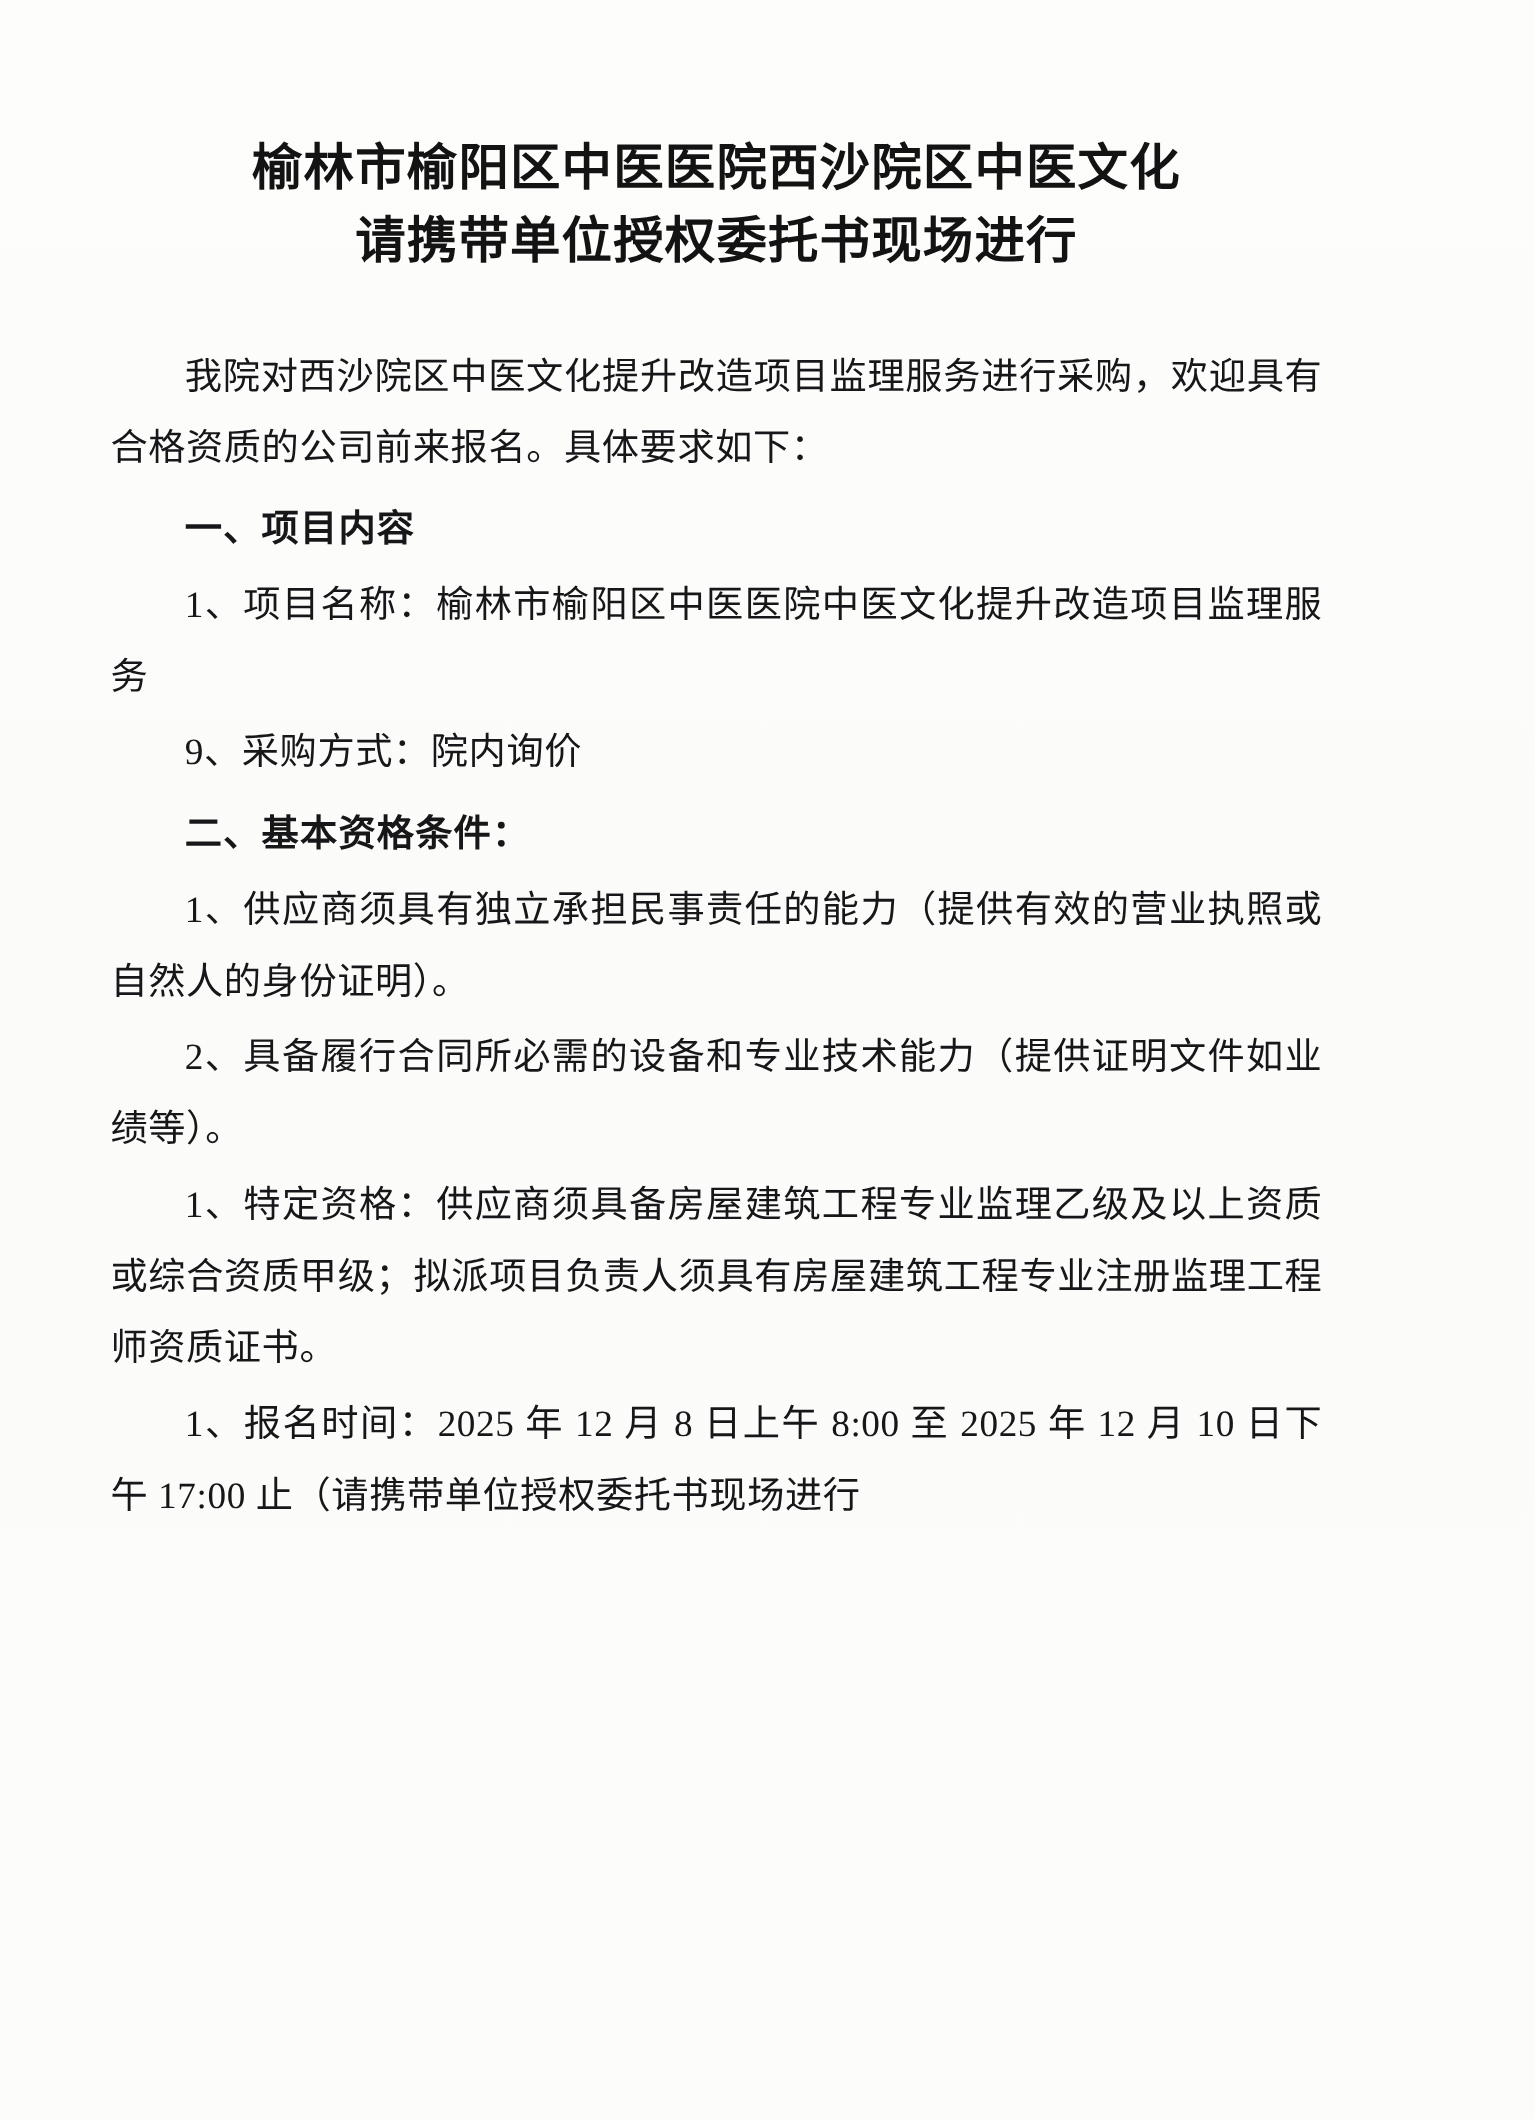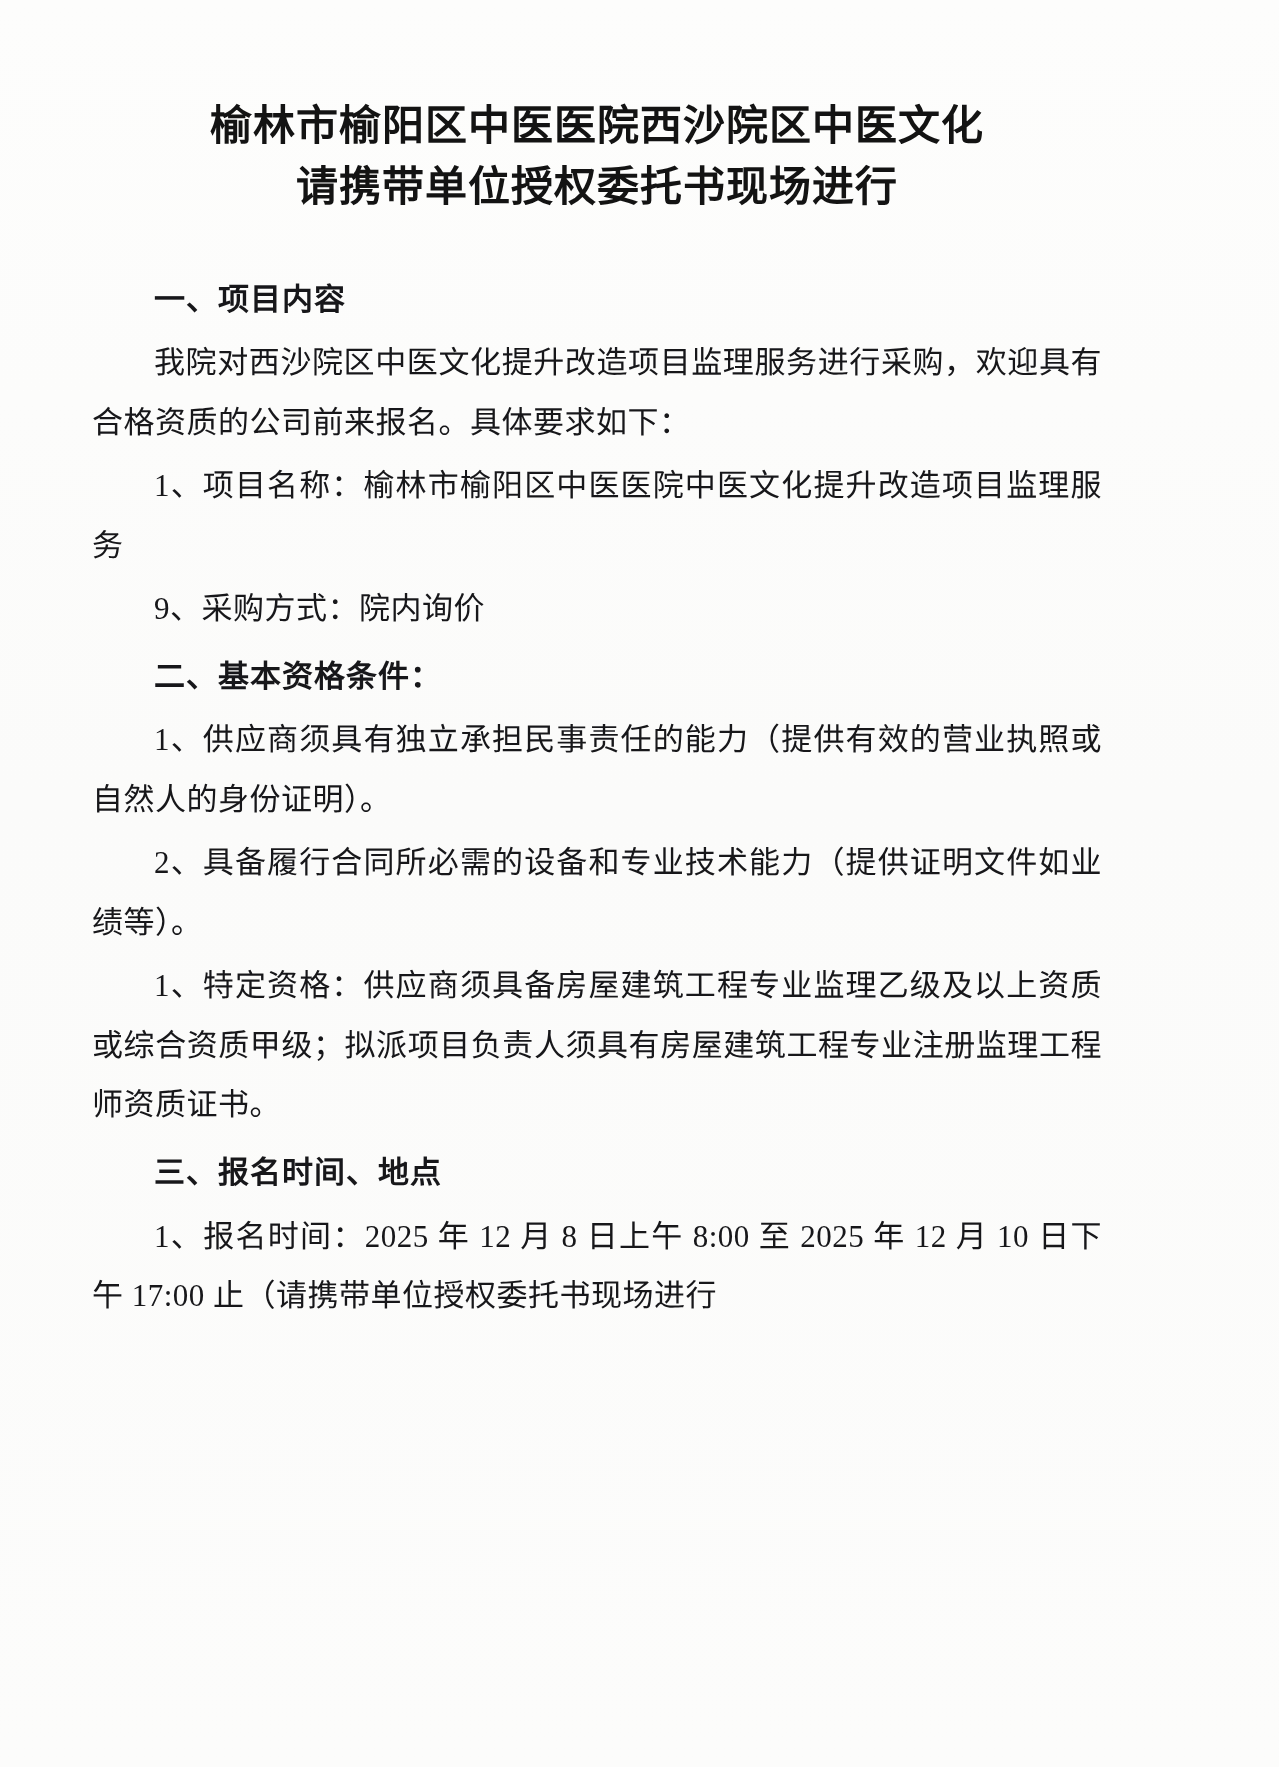--- a/index.html
+++ b/index.html
@@ -21,21 +21,21 @@
     inset: 0;
     background: linear-gradient(180deg, #fdfdfc 0%, #fbfbfa 45%, #fcfcfb 100%);
   }
   .content {
     position: absolute;
     left: 92px;
     top: 0;
     width: 1010px;
   }
   .doc-title {
-    margin: 0;
+    margin: 14px;
     padding-top: 96px;
     font-size: 42px;
     line-height: 1.45;
     font-weight: 700;
     text-align: center;
     letter-spacing: 1px;
     color: #131313;
     font-family: "Liberation Sans", "DejaVu Sans", sans-serif;
   }
   .doc-title .line {
@@ -71,29 +71,28 @@
 <div class="page">
   <div class="content">
 
     <h1 class="doc-title">
       <span class="line">榆林市榆阳区中医医院西沙院区中医文化</span>
       <span class="line">请携带单位授权委托书现场进行</span>
     </h1>
 
     <div class="body-block">
 
+      <p class="para indent">我院对西沙院区中医文化提升改造项目监理服务进行采购，欢迎具有合格资质的公司前来报名。具体要求如下：</p>
+
       <p class="para heading">一、项目内容</p>
-
-      <p class="para indent">我院对西沙院区中医文化提升改造项目监理服务进行采购，欢迎具有合格资质的公司前来报名。具体要求如下：</p>
       <p class="para indent">1、项目名称：榆林市榆阳区中医医院中医文化提升改造项目监理服务</p>
       <p class="para indent">9、采购方式：院内询价</p>
 
       <p class="para heading">二、基本资格条件：</p>
       <p class="para indent">1、供应商须具有独立承担民事责任的能力（提供有效的营业执照或自然人的身份证明）。</p>
       <p class="para indent">2、具备履行合同所必需的设备和专业技术能力（提供证明文件如业绩等）。</p>
       <p class="para indent">1、特定资格：供应商须具备房屋建筑工程专业监理乙级及以上资质或综合资质甲级；拟派项目负责人须具有房屋建筑工程专业注册监理工程师资质证书。</p>
 
-      <p class="para heading">三、报名时间、地点</p>
       <p class="para indent">1、报名时间：2025 年 12 月 8 日上午 8:00 至 2025 年 12 月 10 日下午 17:00 止（请携带单位授权委托书现场进行</p>
 
     </div>
   </div>
 </div>
 
 </body></html>

